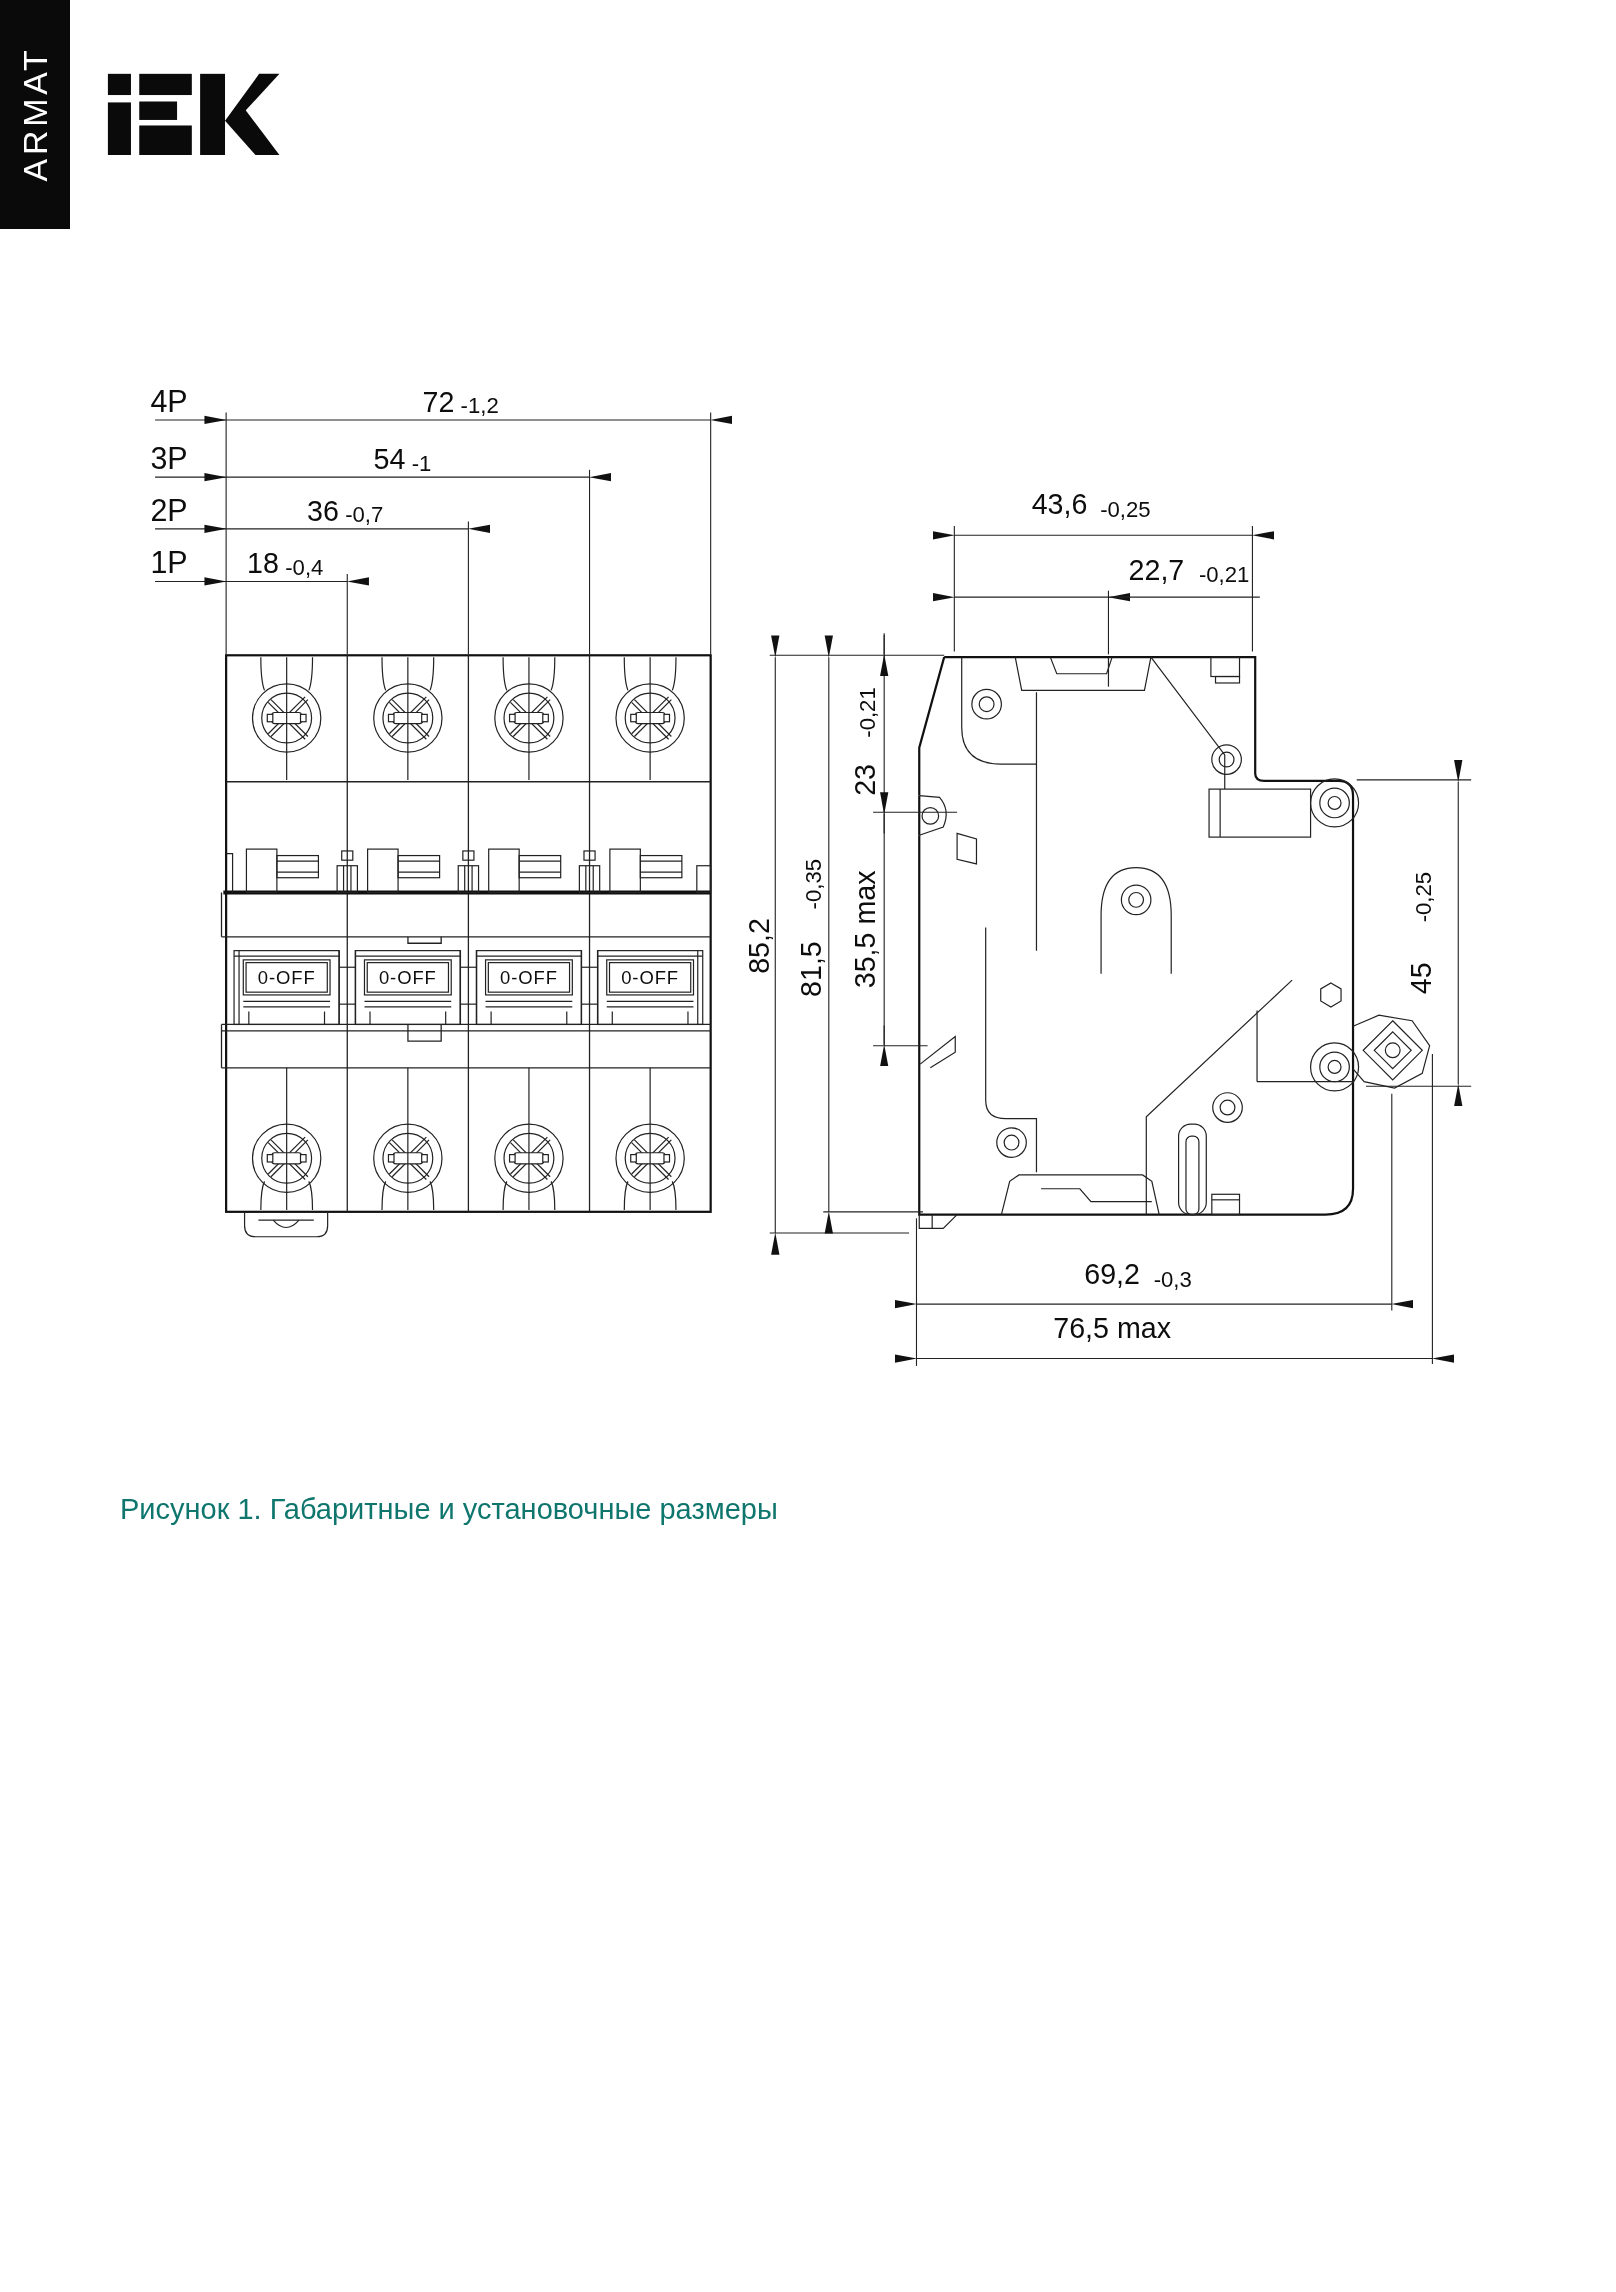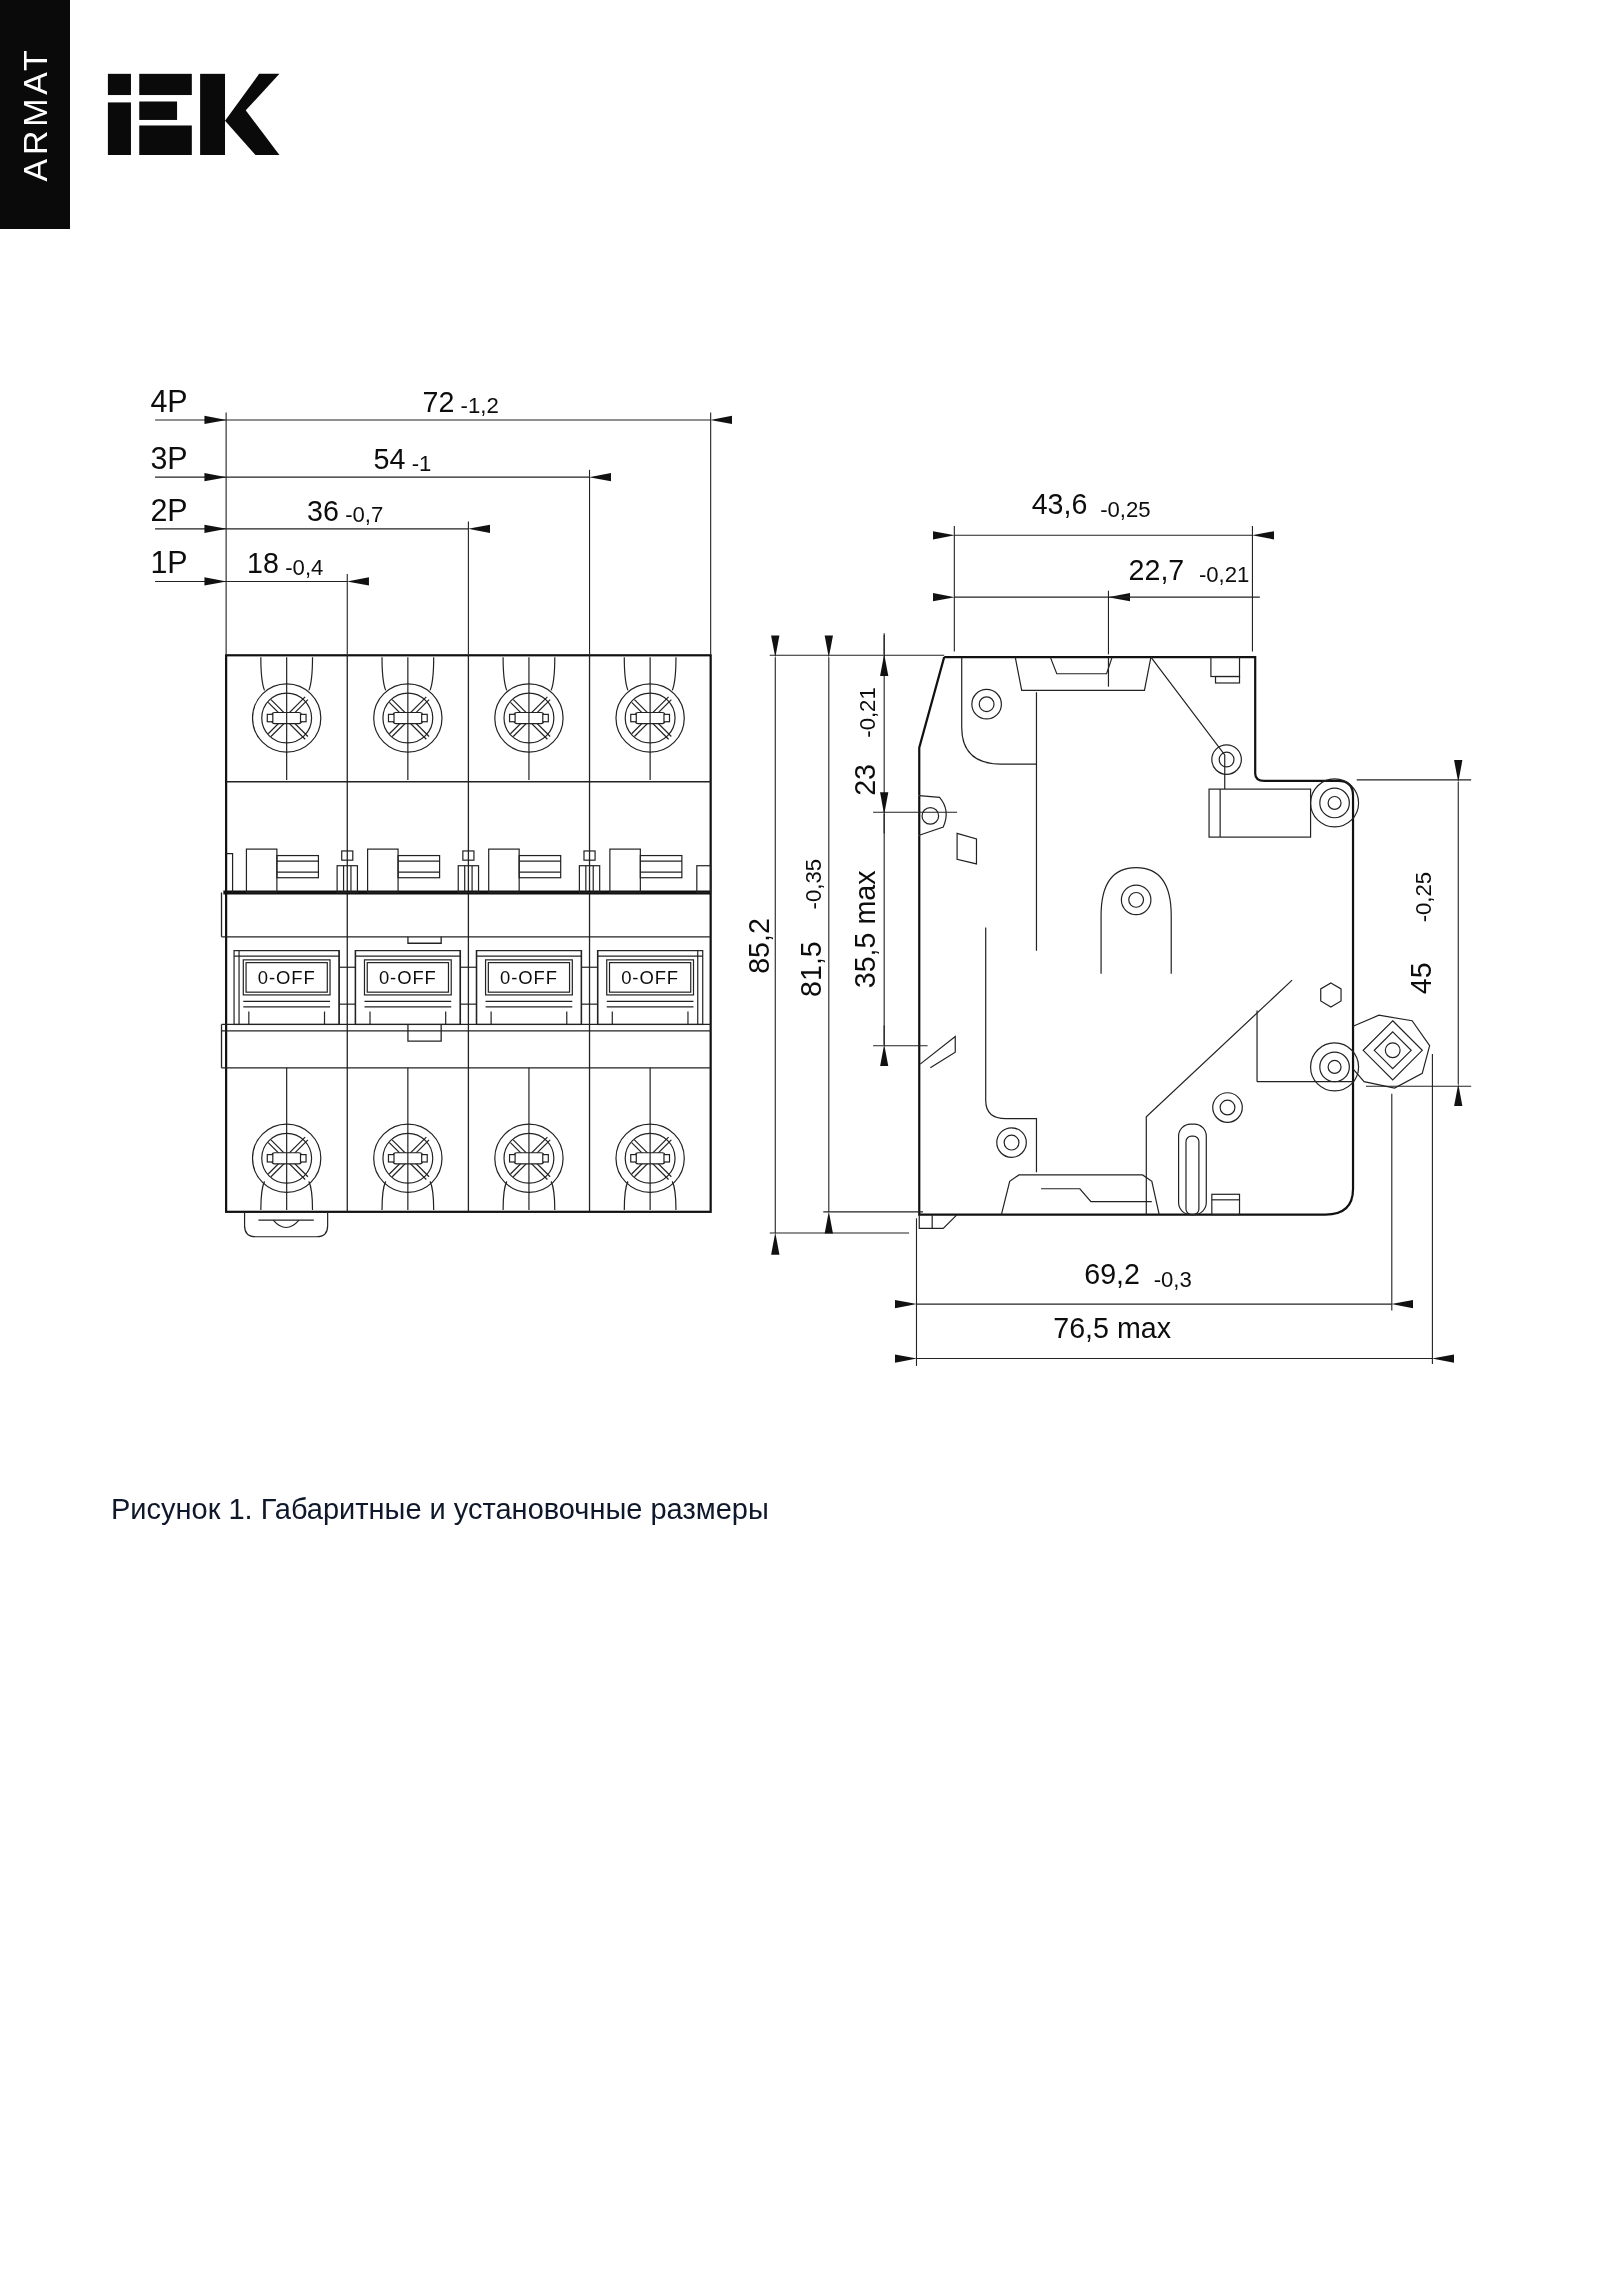--- a/index.html
+++ b/index.html
@@ -2,21 +2,21 @@
 <html style="font-size:14.8px"><head>
 <meta charset="utf-8">
 <style>
   html,body{margin:0;padding:0;background:#fff;}
   #page{position:relative;width:1617px;height:2293px;background:#ffffff;overflow:hidden;
         font-family:"Liberation Sans",sans-serif;color:#111;}
   #sidebar{position:absolute;left:0;top:0;width:70px;height:229px;background:#0a0a0a;}
   #sidebar span{position:absolute;left:35px;top:114px;transform:translate(-50%,-50%) rotate(-90deg);
         color:#fff;font-size:34px;letter-spacing:3.7px;white-space:nowrap;font-family:"Liberation Sans",sans-serif;}
   #logo{position:absolute;left:0;top:0;}
-  #caption{position:absolute;left:111px;top:1493px;font-size:29px;color:#0f172a;}
+  #caption{position:absolute;left:120px;top:1493px;font-size:29px;color:#0f766e;}
   svg text{font-family:"Liberation Sans",sans-serif;fill:#0d0d0d;}
   .dimtxt{font-size:31px;}
   .toltxt{font-size:24px;}
   .lbltxt{font-size:33px;}
   .offtxt{font-size:20px;letter-spacing:1px;}
 </style>
 </head>
 <body>
 
 <div id="page">

